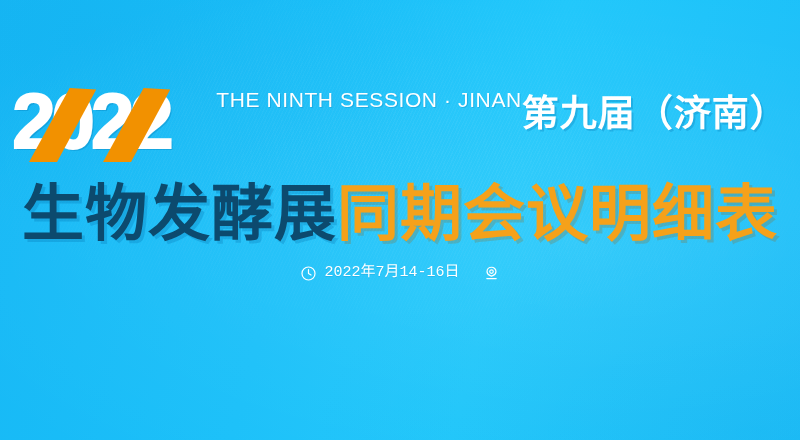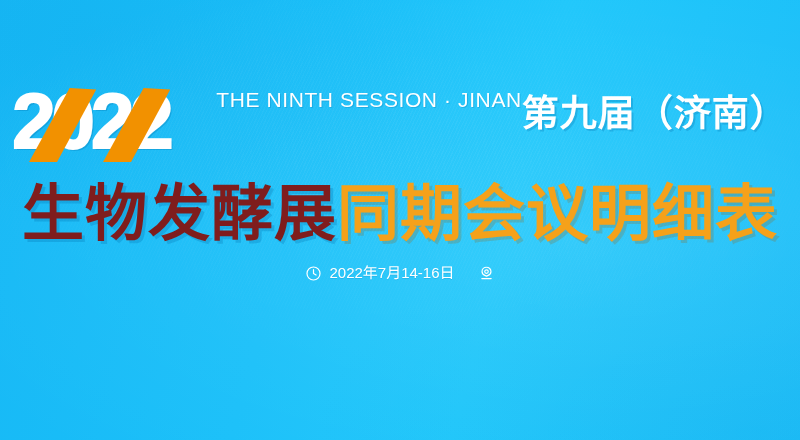--- a/index.html
+++ b/index.html
@@ -159,42 +159,42 @@
     right: 0;
     text-align: center;
     white-space: nowrap;
     font-family: "DejaVu Sans", "Liberation Sans", sans-serif;
     font-weight: 700;
     font-size: 62px;
     line-height: 72px;
     letter-spacing: 1px;
   }
   .headline .part-white {
-    color: #7f1d1d;
+    color: #0c4a6e;
     text-shadow: 3px 3px 0 rgba(0,110,170,0.26);
     margin-top: 28px;
   }
   .headline .part-orange {
     color: #f5a11a;
     text-shadow: 3px 3px 0 rgba(160,90,0,0.22);
     text-align: right;
   }
 
   
   .meta-row {
     position: absolute;
     top: 262px;
     left: 0;
     right: 0;
     display: flex;
     justify-content: center;
     align-items: center;
     gap: 7px;
     color: #ffffff;
-    font-family: Liberation Sans, sans-serif;
+    font-family: Liberation Mono, monospace;
     font-size: 15px;
     line-height: 22px;
     white-space: nowrap;
     text-shadow: 0 1px 0 rgba(0,110,170,0.18);
   }
   .meta-icon {
     display: inline-flex;
     align-items: center;
     justify-content: center;
     width: 17px;

